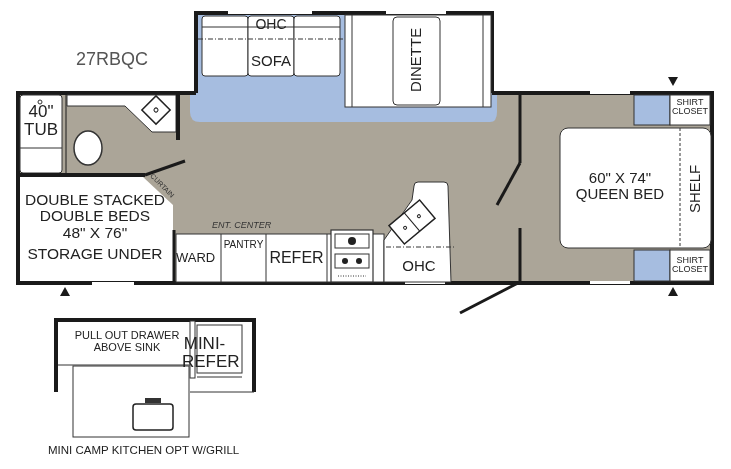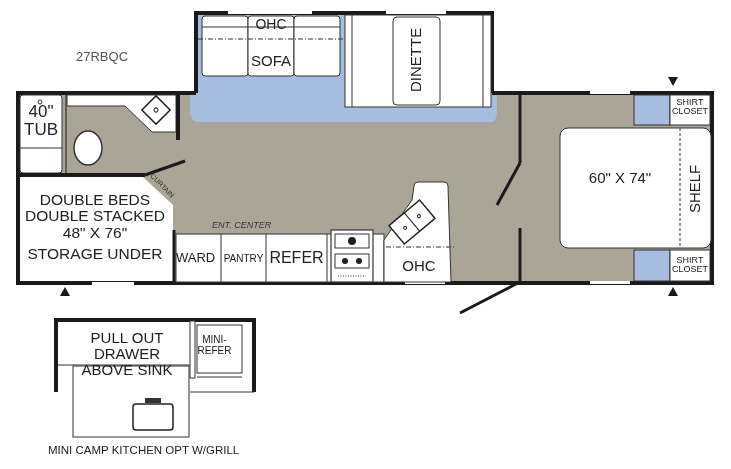--- a/index.html
+++ b/index.html
@@ -1,18 +1,18 @@
 <!DOCTYPE html>
 <html><head>
 <meta charset="utf-8">
 <style>
   html, body { margin:0; padding:0; background:#ffffff; }
   body { width:731px; height:469px; position:relative; overflow:hidden; font-family:"Liberation Sans", sans-serif; color:#1a1a1a; }
   .lbl { position:absolute; text-align:center; line-height:1.05; color:#222; }
-  .model { left:76px; top:50px; font-size:13px; color:#555; }
+  .model { left:76px; top:50px; font-size:18px; color:#555; }
   svg { position:absolute; left:0; top:0; }
 </style>
 </head>
 <body>
 
 <svg width="731" height="469" viewBox="0 0 731 469">
 
   <rect x="18" y="93" width="694" height="190" fill="#aba598"></rect>
 
   <path d="M190 93 L190 112 Q190 122 200 122 L490 122 Q497 122 497 112 L497 93 Z" fill="#a6bde0"></path>
@@ -114,53 +114,54 @@
 </svg>
 
 <div class="lbl model">27RBQC</div>
 
 <div class="lbl" style="left:20px;top:103px;width:42px;font-size:17px;">
   <div>40"</div>
   <div>TUB</div>
 </div>
 
 <div class="lbl" style="left:14px;top:192px;width:162px;font-size:15.5px;">
+  <div>DOUBLE STACKED</div>
   <div>DOUBLE BEDS</div>
-  <div>DOUBLE STACKED</div>
   <div>48" X 76"</div>
   <div style="margin-top:5px">STORAGE UNDER</div>
 </div>
 
 <div class="lbl" style="left:147px;top:182px;font-size:7px;transform:rotate(45deg);color:#333;">CURTAIN</div>
 
 <div class="lbl" style="left:248px;top:17px;width:46px;font-size:14px;">OHC</div>
 <div class="lbl" style="left:248px;top:53px;width:46px;font-size:15px;text-align:center;">SOFA</div>
 <div class="lbl" style="left:366px;top:52px;width:100px;font-size:15px;transform:rotate(-90deg);">DINETTE</div>
 
 <div class="lbl" style="left:212px;top:221px;font-size:9px;color:#333;font-style:italic;">ENT. CENTER</div>
 <div class="lbl" style="left:176px;top:251px;width:33px;font-size:13px;">WARD</div>
-<div class="lbl" style="left:221px;top:254px;width:45px;font-size:10px;">PANTRY</div>
+<div class="lbl" style="left:221px;top:240px;width:45px;font-size:10px;">PANTRY</div>
 <div class="lbl" style="left:266px;top:250px;width:61px;font-size:16px;">REFER</div>
 <div class="lbl" style="left:392px;top:258px;width:54px;font-size:15px;">OHC</div>
 
 <div class="lbl" style="left:560px;top:170px;width:120px;font-size:15px;">
   <div>60" X 74"</div>
+  <div>QUEEN BED</div>
 </div>
 <div class="lbl" style="left:665px;top:181px;width:60px;font-size:15px;transform:rotate(-90deg);">SHELF</div>
 
 <div class="lbl" style="left:670px;top:98px;width:40px;font-size:9px;">
   <div>SHIRT</div>
   <div>CLOSET</div>
 </div>
 <div class="lbl" style="left:670px;top:256px;width:40px;font-size:9px;">
   <div>SHIRT</div>
   <div>CLOSET</div>
 </div>
 
-<div class="lbl" style="left:58px;top:330px;width:138px;font-size:15px;">
+<div class="lbl" style="left:58px;top:330px;width:138px;font-size:11px;">
   <div>PULL OUT DRAWER</div>
   <div>ABOVE SINK</div>
 </div>
-<div class="lbl" style="left:192px;top:335px;width:45px;font-size:10px;">
+<div class="lbl" style="left:182px;top:335px;width:45px;font-size:17px;">
   <div>MINI-</div>
   <div>REFER</div>
 </div>
 <div class="lbl" style="left:48px;top:444px;width:230px;font-size:11.5px;text-align:left;">MINI CAMP KITCHEN OPT W/GRILL</div>
 
 </body></html>

